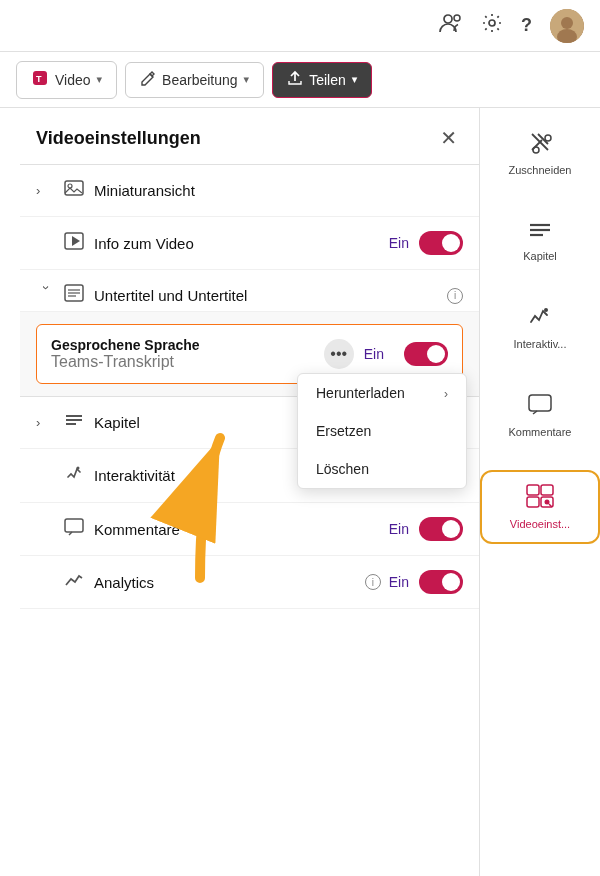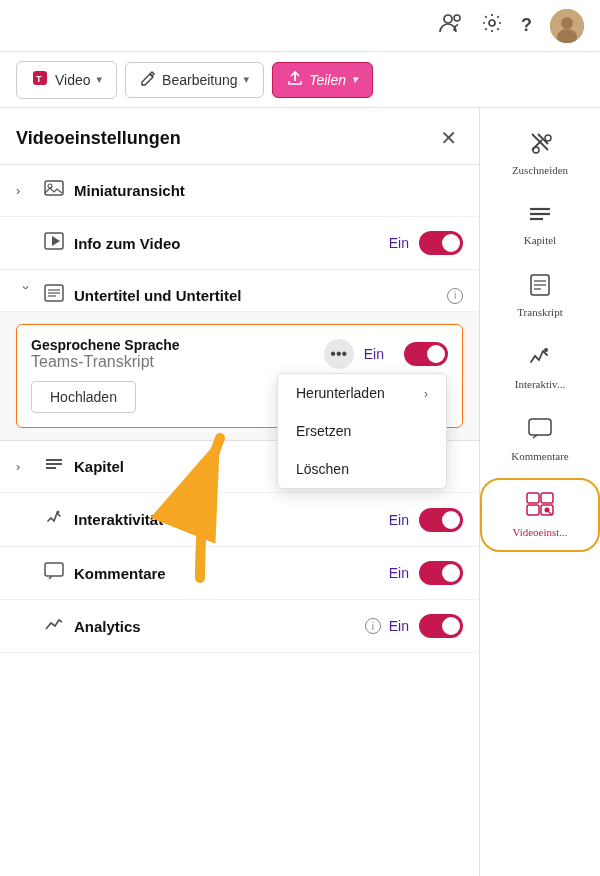--- a/index.html
+++ b/index.html
@@ -75,41 +75,41 @@
       color: #333;
     }
     .toolbar-btn .btn-icon {
       font-size: 16px;
     }
     .toolbar-btn .chevron {
       font-size: 11px;
       color: #666;
     }
     .toolbar-btn-primary {
-      background: #ec4899;
+      background: #404040;
       border-color: #c4184e;
       color: #fff;
-      font-style: italic;
     }
     .toolbar-btn-primary .chevron {
       color: #fff;
     }
 
     
     .main-area {
       display: flex;
       height: calc(876px - 52px - 56px);
     }
 
     
     .sidebar-panel {
       width: 480px;
       border-right: 1px solid #e0e0e0;
       overflow: hidden;
       position: relative;
+      padding-left: 20px;
     }
 
     
     .panel-header {
       display: flex;
       align-items: center;
       justify-content: space-between;
       padding: 16px 16px 12px 16px;
       border-bottom: 1px solid #e0e0e0;
     }
@@ -146,25 +146,25 @@
       cursor: pointer;
     }
     .settings-row-icon {
       font-size: 18px;
       color: #555;
       margin-right: 10px;
     }
     .settings-row-label {
       flex: 1;
       font-size: 15px;
-      font-weight: 700;
+      font-weight: 400;
       color: #111;
     }
     .settings-row-label-light {
-      font-weight: 700;
+      font-weight: 400;
     }
     .settings-row-value {
       font-size: 14px;
       color: #4c1d95;
       margin-right: 10px;
     }
 
     
     .toggle {
       width: 44px;
@@ -282,36 +282,35 @@
       pointer-events: none;
     }
 
     
     .right-nav {
       width: 120px;
       display: flex;
       flex-direction: column;
       align-items: center;
       padding-top: 8px;
-      gap: 0;
-      font-family: Liberation Serif, serif;
+      gap: 16px;
     }
     .nav-item {
       display: flex;
       flex-direction: column;
       align-items: center;
       padding: 12px 8px;
       cursor: pointer;
       width: 100%;
       border-radius: 6px;
       margin: 2px 4px;
     }
     .nav-item.active {
       border: 2px solid #e8a020;
-      border-radius: 20px;
+      border-radius: 12px;
     }
     .nav-icon {
       font-size: 22px;
       color: #444;
       margin-bottom: 4px;
     }
     .nav-label {
       font-size: 11px;
       color: #444;
       text-align: center;
@@ -455,21 +454,20 @@
             <div>
               <div class="transcript-title">Gesprochene Sprache</div>
               <div class="transcript-sub">Teams-Transkript</div>
             </div>
             <div class="transcript-controls">
               <button class="dots-btn">•••</button>
               <span class="settings-row-value">Ein</span>
               <div class="toggle"></div>
             </div>
           </div>
-          <button class="upload-btn">Hochladen</button>
 
           
           <div class="dropdown-menu">
             <div class="dropdown-item">
               <span>Herunterladen</span>
               <span class="chevron-right">›</span>
             </div>
             <div class="dropdown-item">
               <span>Ersetzen</span>
             </div>
@@ -565,31 +563,20 @@
       <span class="nav-icon">
         <svg width="24" height="20" viewBox="0 0 24 20" fill="none">
           <line x1="2" y1="5" x2="22" y2="5" stroke="#444" stroke-width="2.2"></line>
           <line x1="2" y1="10" x2="22" y2="10" stroke="#444" stroke-width="2.2"></line>
           <line x1="2" y1="15" x2="15" y2="15" stroke="#444" stroke-width="2.2"></line>
         </svg>
       </span>
       <span class="nav-label">Kapitel</span>
     </div>
 
-    <div class="nav-item">
-      <span class="nav-icon">
-        <svg width="22" height="22" viewBox="0 0 22 22" fill="none">
-          <rect x="2" y="1" width="18" height="20" rx="2" stroke="#444" stroke-width="1.5" fill="none"></rect>
-          <line x1="5" y1="7" x2="17" y2="7" stroke="#444" stroke-width="1.2"></line>
-          <line x1="5" y1="11" x2="17" y2="11" stroke="#444" stroke-width="1.2"></line>
-          <line x1="5" y1="15" x2="12" y2="15" stroke="#444" stroke-width="1.2"></line>
-        </svg>
-      </span>
-      <span class="nav-label">Transkript</span>
-    </div>
 
     <div class="nav-item">
       <span class="nav-icon">
         <svg width="24" height="22" viewBox="0 0 24 22" fill="none">
           <path d="M3 16l4-6 4 4 4-9 4 4" stroke="#444" stroke-width="1.8" fill="none" stroke-linecap="round"></path>
           <circle cx="18" cy="4" r="2" fill="#444"></circle>
         </svg>
       </span>
       <span class="nav-label">Interaktiv...</span>
     </div>

